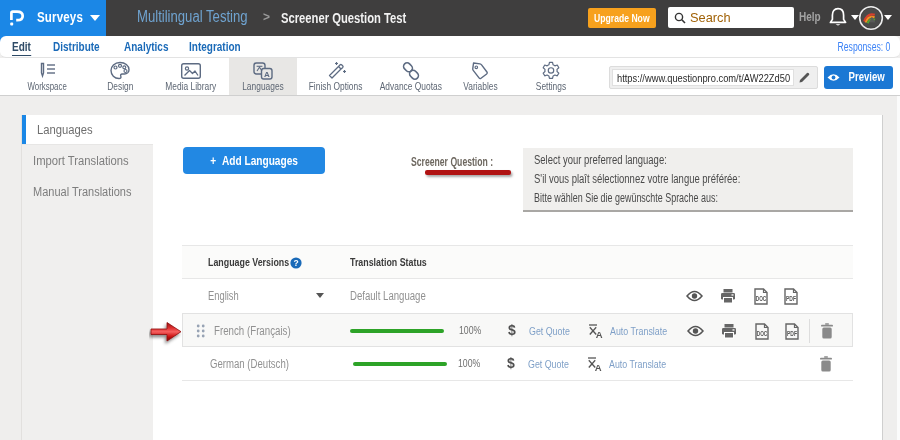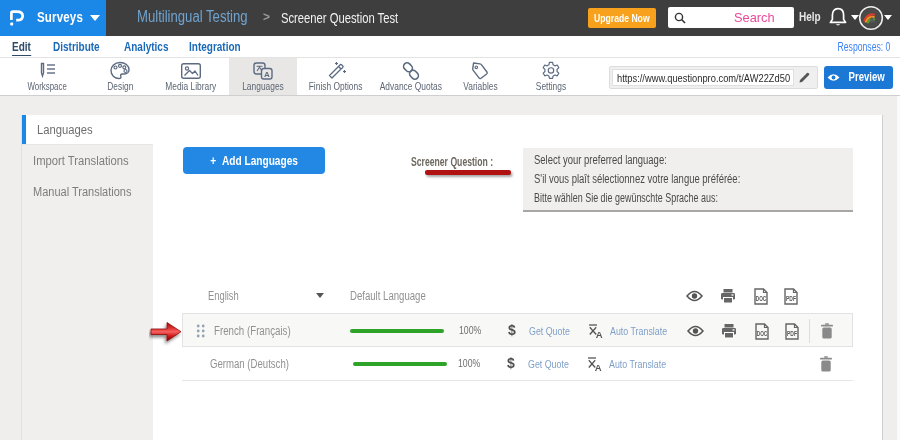--- a/index.html
+++ b/index.html
@@ -6,27 +6,27 @@
 body{font-family:"Liberation Sans",sans-serif;background:#efeeed;position:relative;}
 .cx{display:inline-block;transform:scaleX(.77);transform-origin:0 50%;white-space:nowrap;}
 .cxc{display:inline-block;transform:scaleX(.8);transform-origin:50% 50%;white-space:nowrap;}
 
 #topbar{position:absolute;left:0;top:0;width:900px;height:36px;background:#3f3e3e;}
 #logo{position:absolute;left:0;top:0;width:106px;height:48px;background:#1b87e6;}
 #logo .sv{position:absolute;left:37px;top:8px;color:#fff;font-size:15px;font-weight:700;letter-spacing:.2px;}
 .caret{width:0;height:0;border-left:5px solid transparent;border-right:5px solid transparent;border-top:6px solid #fff;}
 #bc1{position:absolute;left:137px;top:8px;color:#6fa3d0;font-size:16px;font-weight:400;}
 #bcsep{position:absolute;left:263px;top:10px;color:#9a9a9a;font-size:12px;font-weight:700;}
-#bc2{position:absolute;left:281px;top:10px;color:#f2f2f2;font-size:14.5px;font-weight:400;}
+#bc2{position:absolute;left:281px;top:10px;color:#f2f2f2;font-size:14.5px;font-weight:700;}
 #upg{position:absolute;left:588px;top:8px;width:68px;height:20px;background:#f7a11d;border-radius:2px;color:#fff;font-size:10.5px;font-weight:700;text-align:center;line-height:20px;}
 #search{position:absolute;left:668px;top:7px;width:126px;height:21px;background:#fff;border-radius:2px;}
-#search .ph{position:absolute;left:22px;top:2.5px;color:#ec4899;font-size:13.5px;margin-left:44px;}
-#help{position:absolute;left:799px;top:10px;color:#e5e5e5;font-size:12.5px;font-weight:700;}
-
-#navrow{position:absolute;left:0;top:36px;width:900px;height:22px;background:#fff;border-bottom:1px solid #e3e3e3;}
+#search .ph{position:absolute;left:22px;top:2.5px;color:#a16207;font-size:13.5px;}
+#help{position:absolute;left:799px;top:10px;color:#a3a3a3;font-size:12.5px;font-weight:700;}
+
+#navrow{position:absolute;left:0;top:36px;width:900px;height:22px;background:#fff;border-bottom:1px solid #e3e3e3;border-radius:6px;}
 #navrow a{position:absolute;top:4px;font-size:12.5px;font-weight:700;color:#1a6ab8;text-decoration:none;}
 #navrow a .cx{transform:scaleX(.8);}
 #navrow .edit{color:#2d4a66;text-decoration:underline;}
 #resp{position:absolute;right:10px;top:4px;font-size:12px;font-weight:400;color:#3b82f6;}
 
 #toolbar{position:absolute;left:0;top:58px;width:900px;height:38px;background:#fff;border-bottom:1px solid #cfcfcf;}
 .tcell{position:absolute;top:0;height:37px;text-align:center;}
 .tcell .lbl{position:absolute;bottom:3px;width:100%;font-size:10.5px;color:#5d6673;}
 .tcell svg{position:absolute;top:3px;left:50%;transform:translateX(-50%);}
 #langcell{background:#e8e7e5;}
@@ -204,20 +204,28 @@
       <span class="pos"><span class="cx" style="transform:scaleX(.9);">Import Translations</span></span>
     </div>
   <div class="side" style="top:61px;height:31px;">
       <span class="pos"><span class="cx" style="transform:scaleX(.88);">Manual Translations</span></span>
     </div>
   <div class="side" style="top:92px;height:233px;"></div>
   <div id="addbtn"><span class="cxc" style="transform:scaleX(.78);">+&nbsp;&nbsp;Add Languages</span></div>
   <span id="screenlbl"><span class="cx" style="transform:scaleX(.72);">Screener Question :</span></span>
   <div id="redline"></div>
   <div id="qbox"><span class="cx" style="transform:scaleX(.79);">Select your preferred language:</span><br><span class="cx" style="transform:scaleX(.79);">S'il vous plaît sélectionnez votre langue préférée:</span><br><span class="cx" style="transform:scaleX(.745);">Bitte wählen Sie die gewünschte Sprache aus:</span></div>
+  <div class="trow" id="thead">
+    <span class="nm"><span class="cx">Language Versions</span></span>
+    <svg width="12" height="12" viewBox="0 0 12 12" style="position:absolute;left:108px;top:11px;">
+      <circle cx="6" cy="6" r="5.6" fill="#1a6ab8"></circle>
+      <text x="6" y="8.8" font-size="8.5" font-weight="bold" fill="#fff" text-anchor="middle" font-family="Liberation Sans">?</text>
+    </svg>
+    <span class="col2"><span class="cx">Translation Status</span></span>
+  </div>
   <div class="trow" id="rowen">
     <span class="nm"><span class="cx" style="transform:scaleX(.78);">English</span></span>
     <div class="caret" style="position:absolute;left:134px;top:14px;border-top-color:#555;border-top-width:5px;border-left-width:4px;border-right-width:4px;"></div>
     <span class="col2"><span class="cx" style="transform:scaleX(.8);">Default Language</span></span>
     <svg class="ricon" style="left:504px;" width="17" height="16" viewBox="0 0 17 16">
       <path d="M1 8 Q8.5 -1 16 8 Q8.5 17 1 8 Z" fill="none" stroke="#555" stroke-width="1.5"></path>
       <circle cx="8.5" cy="8" r="2.7" fill="#555"></circle>
     </svg>
     <svg class="ricon" style="left:538px;" width="16" height="16" viewBox="0 0 16 16">
       <rect x="3.5" y="1" width="9" height="3.5" fill="#666"></rect>

